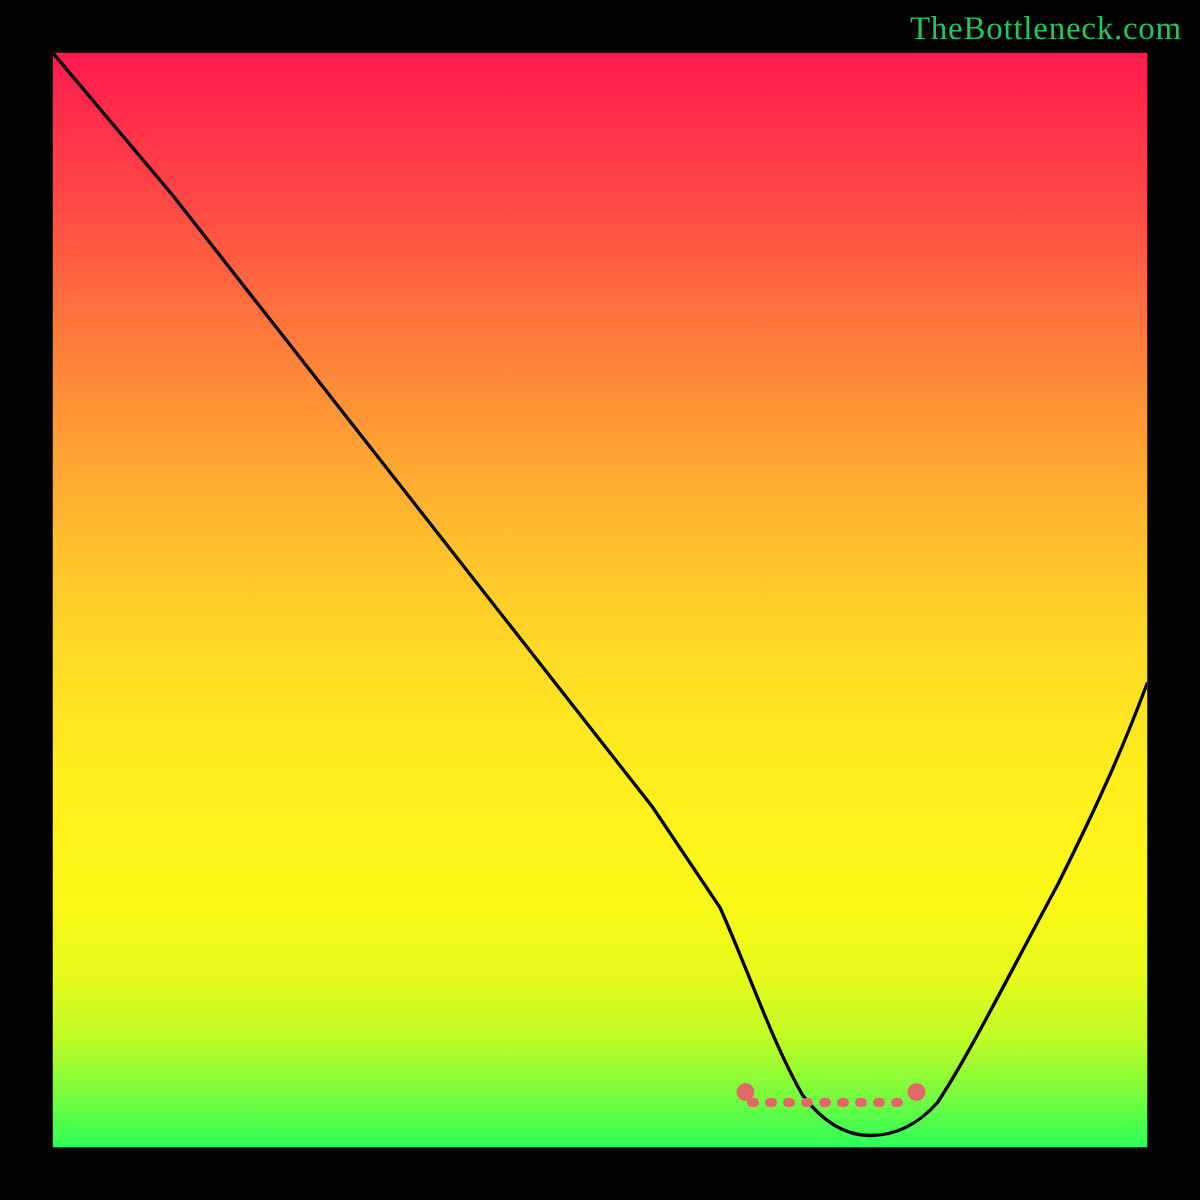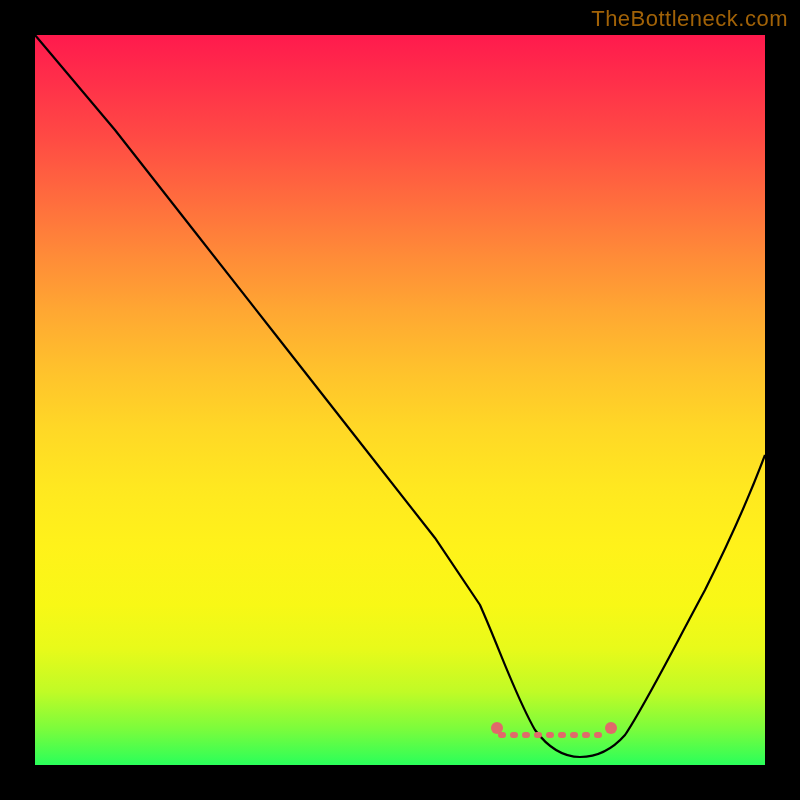--- a/index.html
+++ b/index.html
@@ -7,25 +7,26 @@
     width: 800px;
     height: 800px;
     background: #000;
     position: relative;
     font-family: Arial, sans-serif;
   }
   .watermark {
     position: absolute;
     top: 6px;
     right: 12px;
-    color: #a16207;
+    color: #22c55e;
     font-size: 22px;
     font-weight: 500;
     letter-spacing: 0.5px;
     z-index: 10;
+    font-family: Liberation Serif, serif;
   }
   .plot-area {
     position: absolute;
     left: 35px;
     top: 35px;
     width: 730px;
     height: 730px;
     overflow: hidden;
   }
   .gradient-bg {

